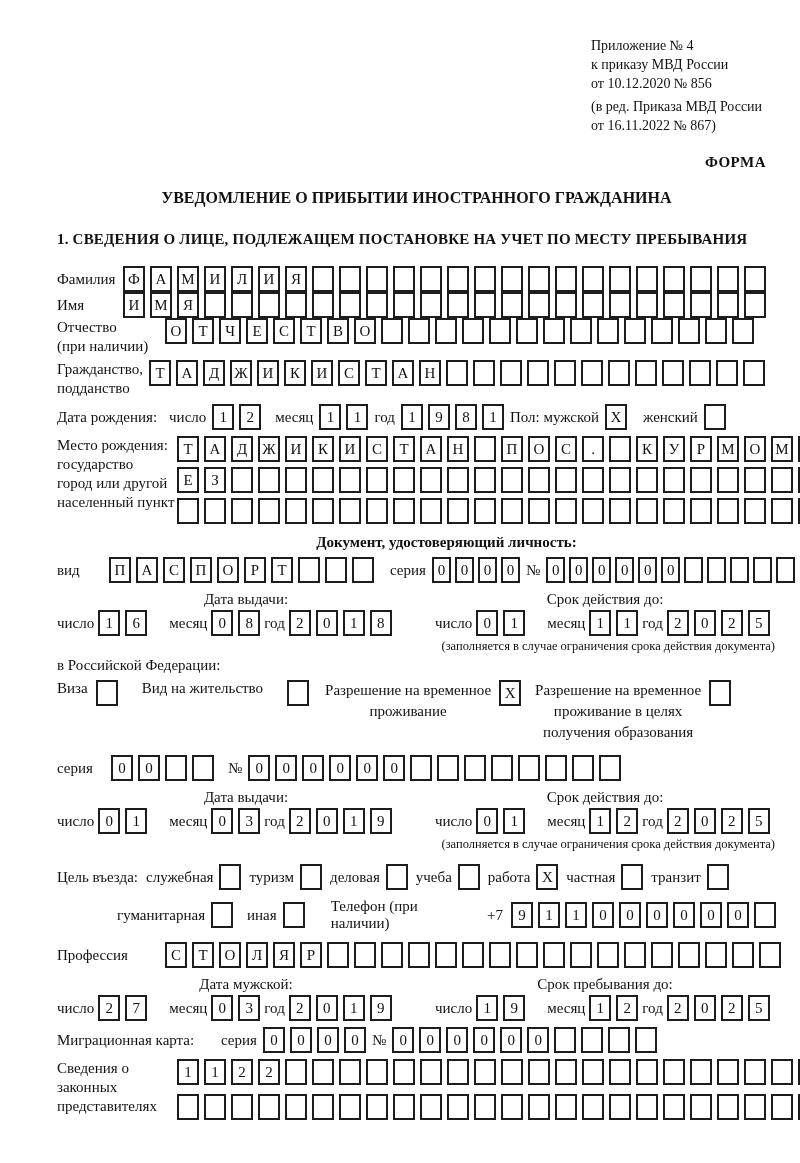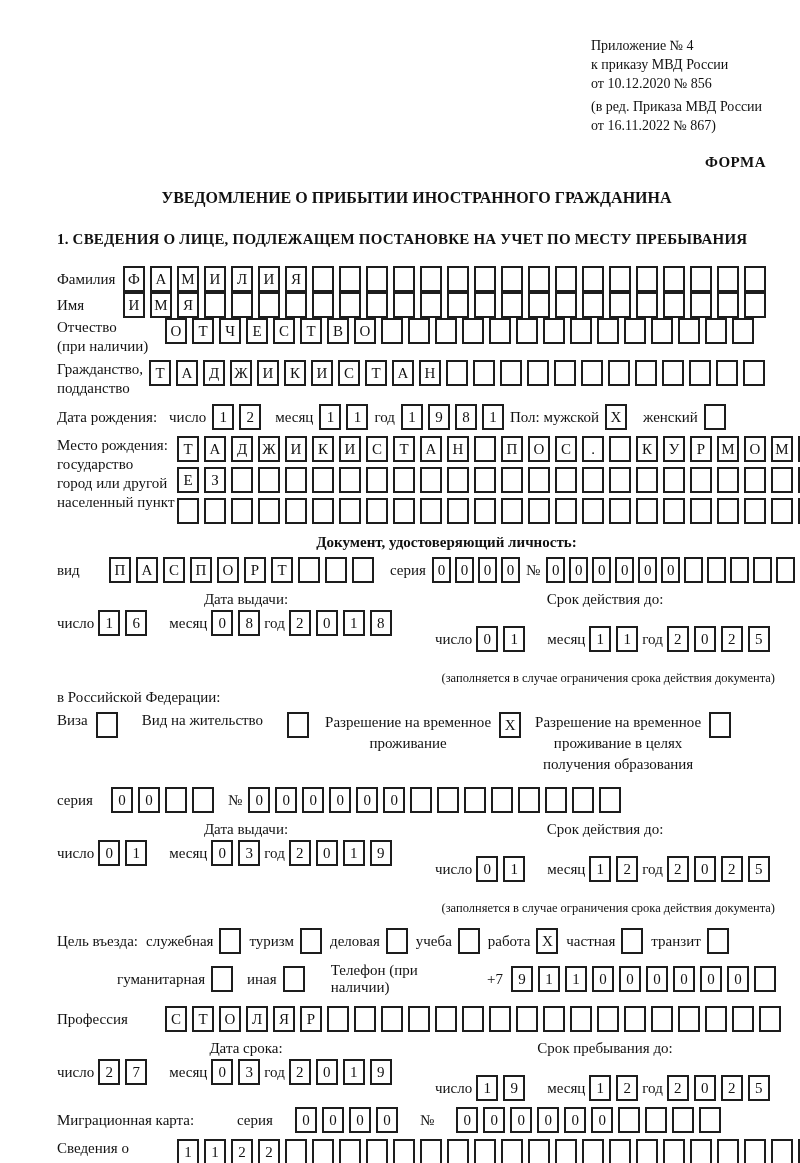--- a/index.html
+++ b/index.html
@@ -34,21 +34,21 @@
   .checkbox{width:22px;height:26px;border:2px solid #1d1d1d;box-sizing:border-box;
         display:flex;align-items:center;justify-content:center;font-size:15px;background:#fff;flex-shrink:0;}
   .stack{display:flex;flex-direction:column;gap:5px;}
 
   
   .dates{display:flex;margin-top:8px;}
   .date-group{display:flex;flex-direction:column;}
   .date-heading{font-size:15px;text-align:center;margin-bottom:2px;}
   .date-line{display:flex;align-items:center;font-size:15px;gap:4px;}
   .dg-left{width:378px;}
-  .dg-right{width:340px;gap:16px;}
+  .dg-right{width:340px;}
   .date-note{font-size:12.5px;text-align:right;margin-top:3px;}
   .grp-gap{width:14px;}
 
   .doc-heading{font-weight:bold;font-size:15px;text-align:center;margin:10px 0 6px 60px;}
 
   .plain{font-size:15px;line-height:22px;}
   .permits{display:flex;align-items:flex-start;margin-top:4px;gap:10px;}
   .permit-item{display:flex;align-items:flex-start;gap:8px;font-size:15px;}
   .permit-lines{text-align:center;line-height:21px;}
 
@@ -592,21 +592,21 @@
         <span class="cell"></span>
         <span class="cell"></span>
         <span class="cell"></span>
         <span class="cell"></span>
         <span class="cell"></span>
       </span>
   </div>
 
   <div class="dates">
     <div class="date-group dg-left">
-      <div class="date-heading">Дата срока:</div>
+      <div class="date-heading">Дата мужской:</div>
       <div class="date-line">
         <span>число</span>
         <span class="cells">
             <span class="cell">2</span>
             <span class="cell">7</span>
           </span>
         <span class="grp-gap"></span>
         <span>месяц</span>
         <span class="cells">
             <span class="cell">0</span>
@@ -639,21 +639,21 @@
         <span class="cells">
             <span class="cell">2</span>
             <span class="cell">0</span>
             <span class="cell">2</span>
             <span class="cell">5</span>
           </span>
       </div>
     </div>
   </div>
 
-  <div class="row mt6" style="gap:22px;">
+  <div class="row mt6" style="gap:6px;">
     <span class="lbl" style="width:158px;">Миграционная карта:</span>
     <span class="lbl">серия</span>
     <span class="cells">
         <span class="cell">0</span>
         <span class="cell">0</span>
         <span class="cell">0</span>
         <span class="cell">0</span>
       </span>
     <span class="lbl">№</span>
     <span class="cells">

